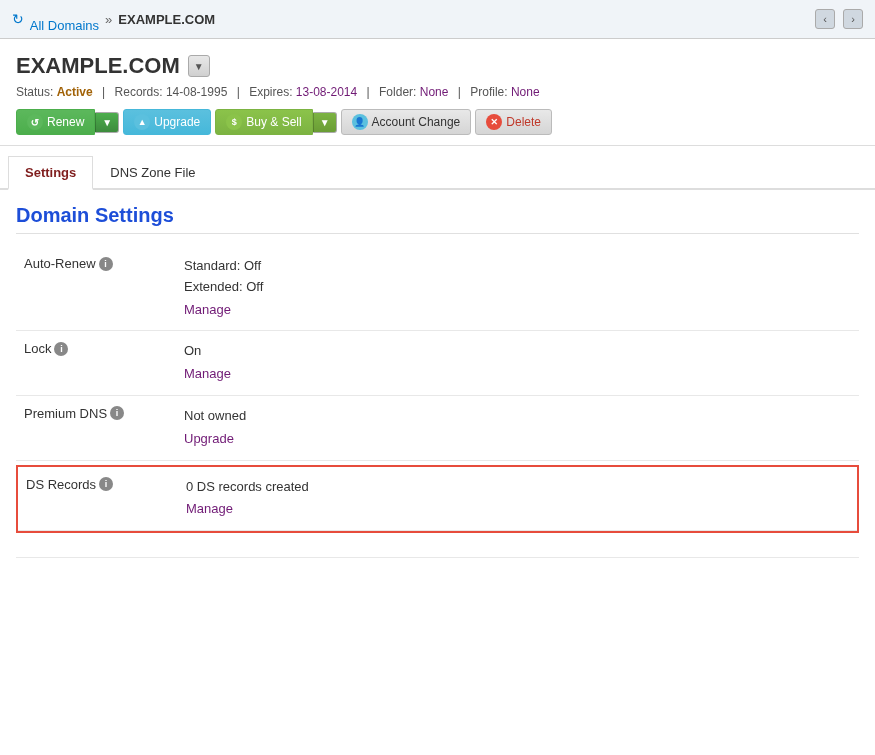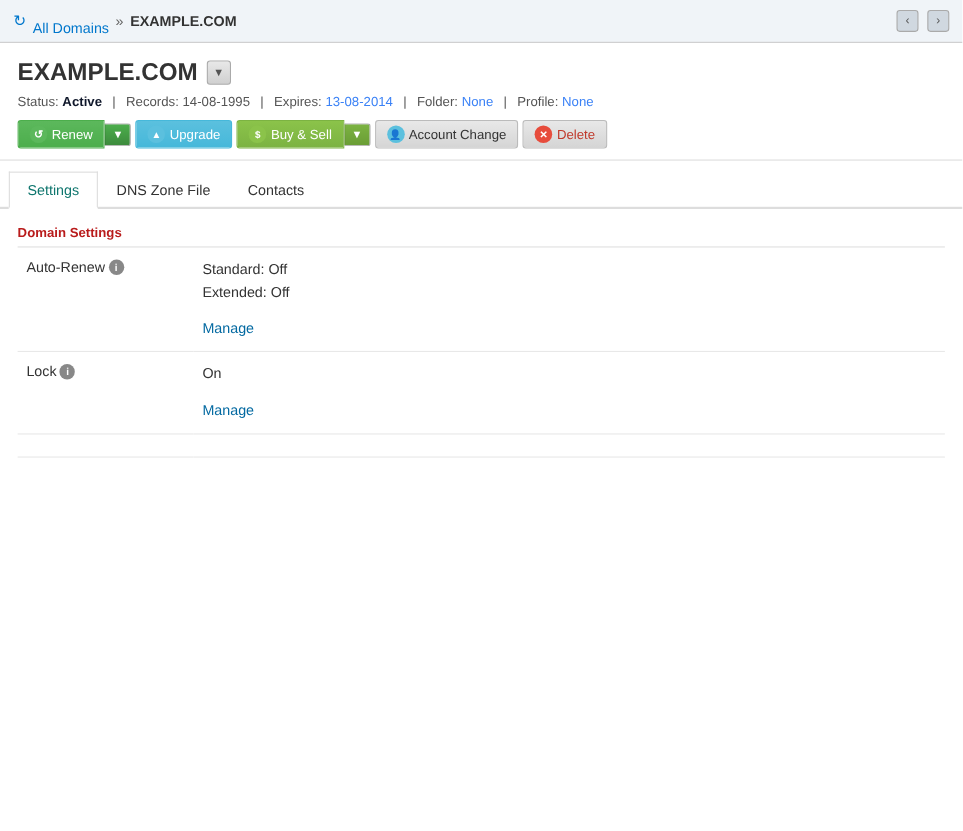--- a/index.html
+++ b/index.html
@@ -66,22 +66,22 @@
       display: flex; align-items: center; justify-content: center;
       cursor: pointer;
       font-size: 10px;
       color: #555;
     }
     .domain-status-row {
       font-size: 12px;
       color: #555;
       margin-bottom: 10px;
     }
-    .status-active { color: #0f172a; font-weight: bold; }
-    .status-link { color: #3b82f6; cursor: pointer; }
+    .status-active { color: #a16207; font-weight: bold; }
+    .status-link { color: #701a75; cursor: pointer; }
     .status-sep { margin: 0 6px; }
 
     
     .action-buttons {
       display: flex;
       align-items: center;
       gap: 4px;
       flex-wrap: wrap;
     }
     .btn {
@@ -171,32 +171,33 @@
       font-size: 13px;
       border: 1px solid transparent;
       border-bottom: none;
       margin-bottom: -2px;
       color: #333;
     }
     .tab.active {
       border: 1px solid #ddd;
       border-bottom: 2px solid #fff;
       background: #fff;
-      color: #0f766e;
-      font-weight: normal;
+      color: #7f1d1d;
+      font-weight: bold;
     }
 
     
     .domain-settings {
       padding: 14px 16px;
     }
     .section-title {
-      font-size: 12px;
+      font-size: 20px;
       font-weight: bold;
-      color: #b91c1c;
+      color: #1d4ed8;
+      margin-bottom: 12px;
       padding-bottom: 6px;
       border-bottom: 1px solid #e0e0e0;
     }
 
     
     .settings-table {
       width: 100%;
       border-collapse: collapse;
     }
     .settings-table tr {
@@ -229,24 +230,24 @@
     .setting-label {
       display: flex;
       align-items: center;
     }
     .setting-value {
       color: #333;
       line-height: 1.6;
     }
     .setting-value .bold { font-weight: normal; }
     .manage-link {
-      color: #0369a1;
+      color: #701a75;
       cursor: pointer;
       display: block;
-      margin-top: 12px;
+      margin-top: 2px;
     }
     .value-line { display: block; }
 
     
     .refresh-icon {
       color: #0077cc;
       font-size: 14px;
     }
   </style>
 </head>
@@ -319,21 +320,20 @@
     <button class="btn btn-red">
       <span class="icon-circle icon-red-x" style="font-size:9px;">✕</span>
       <span>Delete</span>
     </button>
   </div>
 </div>
 
 <div class="tabs-bar">
   <div class="tab active">Settings</div>
   <div class="tab">DNS Zone File</div>
-  <div class="tab">Contacts</div>
 </div>
 
 <div class="domain-settings">
   <div class="section-title">Domain Settings</div>
 
   <table class="settings-table">
 
     <tbody>
         <tr>
       <td>
@@ -361,21 +361,59 @@
       <td>
         <div class="setting-value">
           <span class="value-line">On</span>
           <a class="manage-link">Manage</a>
         </div>
       </td>
     </tr>
 
 
 
-
+    <tr>
+      <td>
+        <div class="setting-label">
+          <span>Premium DNS</span>
+          <span class="info-icon">i</span>
+        </div>
+      </td>
+      <td>
+        <div class="setting-value">
+          <span class="value-line">Not owned</span>
+          <a class="manage-link">Upgrade</a>
+        </div>
+      </td>
+    </tr>
+
+    <tr style="border: none;">
+      <td colspan="2" style="padding: 0;">
+        <div style="border: 2px solid #e74c3c; margin: 4px 0; padding: 0;">
+          <table style="width:100%; border-collapse:collapse;">
+            <tbody>
+                  <tr>
+              <td style="width:160px; padding: 10px 8px; vertical-align:top;">
+                <div class="setting-label">
+                  <span>DS Records</span>
+                  <span class="info-icon">i</span>
+                </div>
+              </td>
+              <td style="padding: 10px 8px; vertical-align:top;">
+                <div class="setting-value">
+                  <span class="value-line">0 DS records created</span>
+                  <a class="manage-link">Manage</a>
+                </div>
+              </td>
+            </tr>
+          </tbody>
+              </table>
+        </div>
+      </td>
+    </tr>
 
     <tr>
       <td>
         
       </td>
       <td>
         
       </td>
     </tr>
   </tbody>

